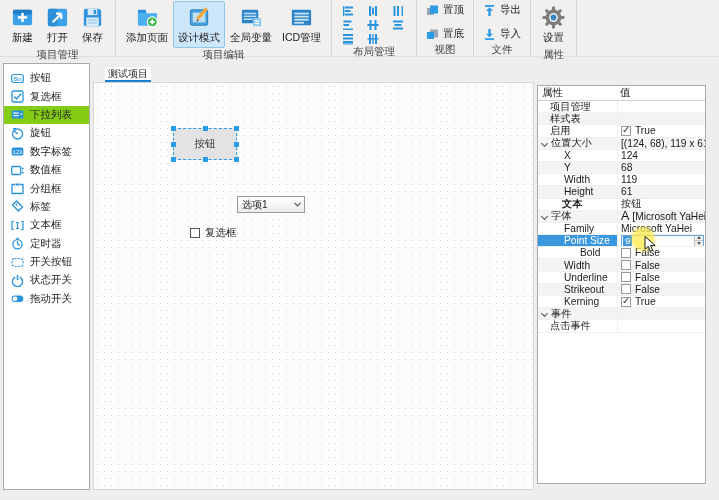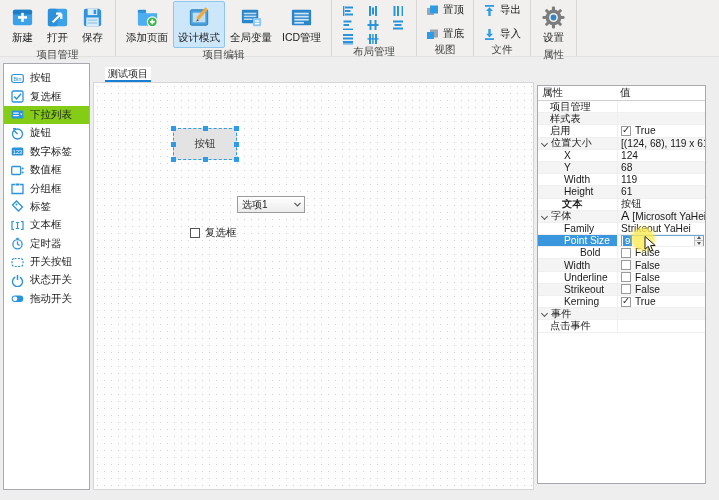--- a/index.html
+++ b/index.html
@@ -561,21 +561,21 @@
           <div class="pvalue">
             <span class="fontA">A</span>
             <span>[Microsoft YaHei, 9]</span>
           </div>
         </div>
         <div class="prow">
           <div class="plabel" style="padding-left: 26px;">
             <span>Family</span>
           </div>
           <div class="pvalue">
-            <span>Strikeout YaHei</span>
+            <span>Microsoft YaHei</span>
           </div>
         </div>
         <div class="prow selected">
           <div class="plabel" style="padding-left: 26px;">
             <span>Point Size</span>
           </div>
           <div class="pvalue">
             <span class="spinwrap">
               <span class="spinval">9</span>
               <span class="spinner">

